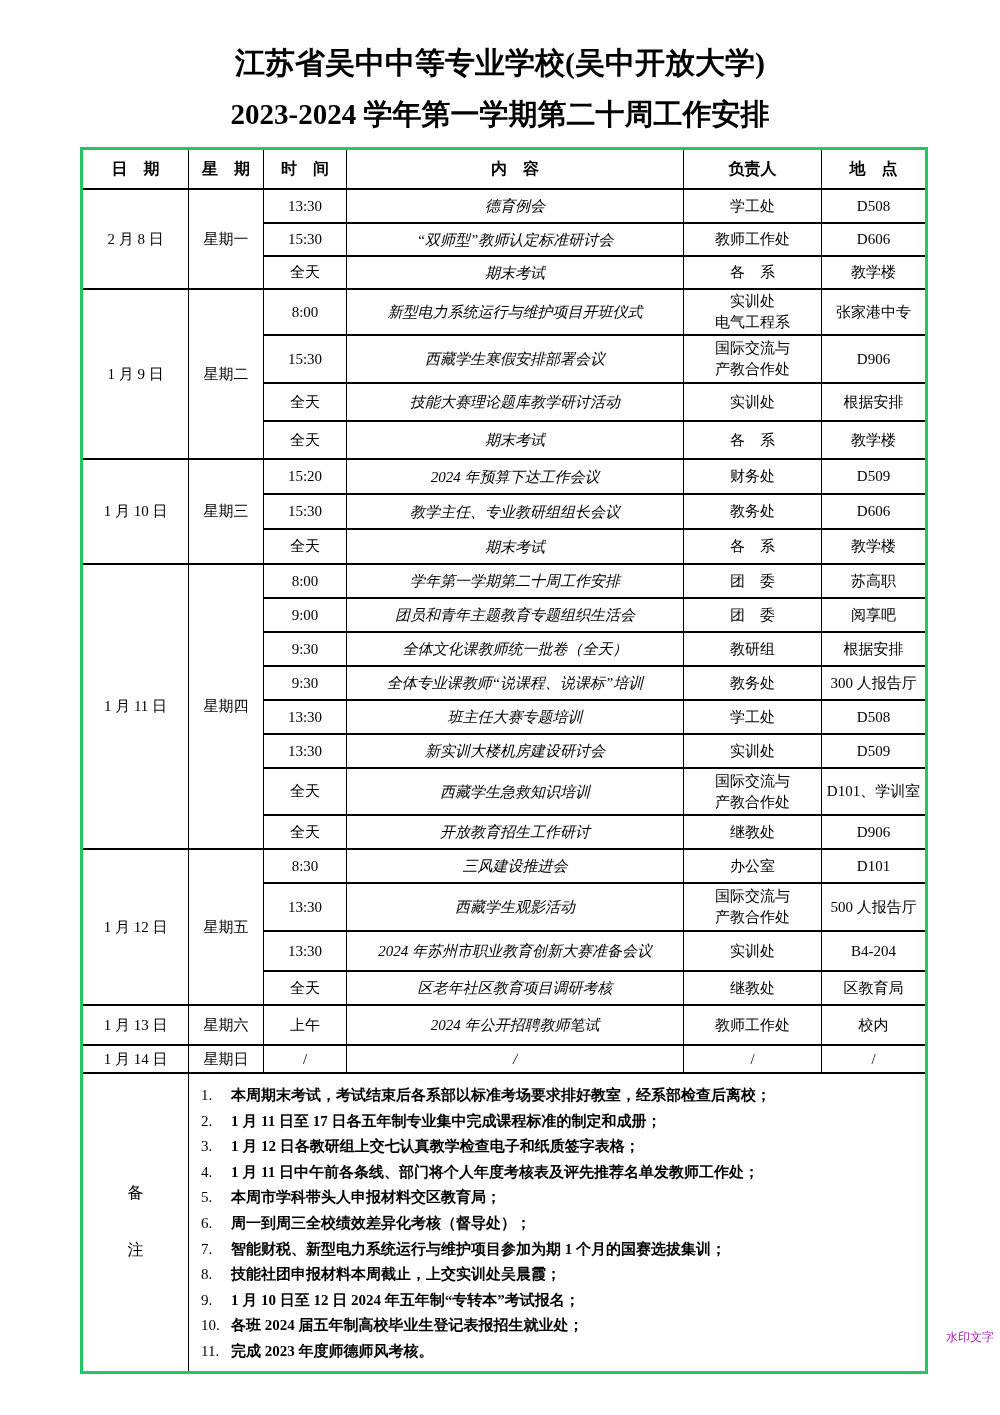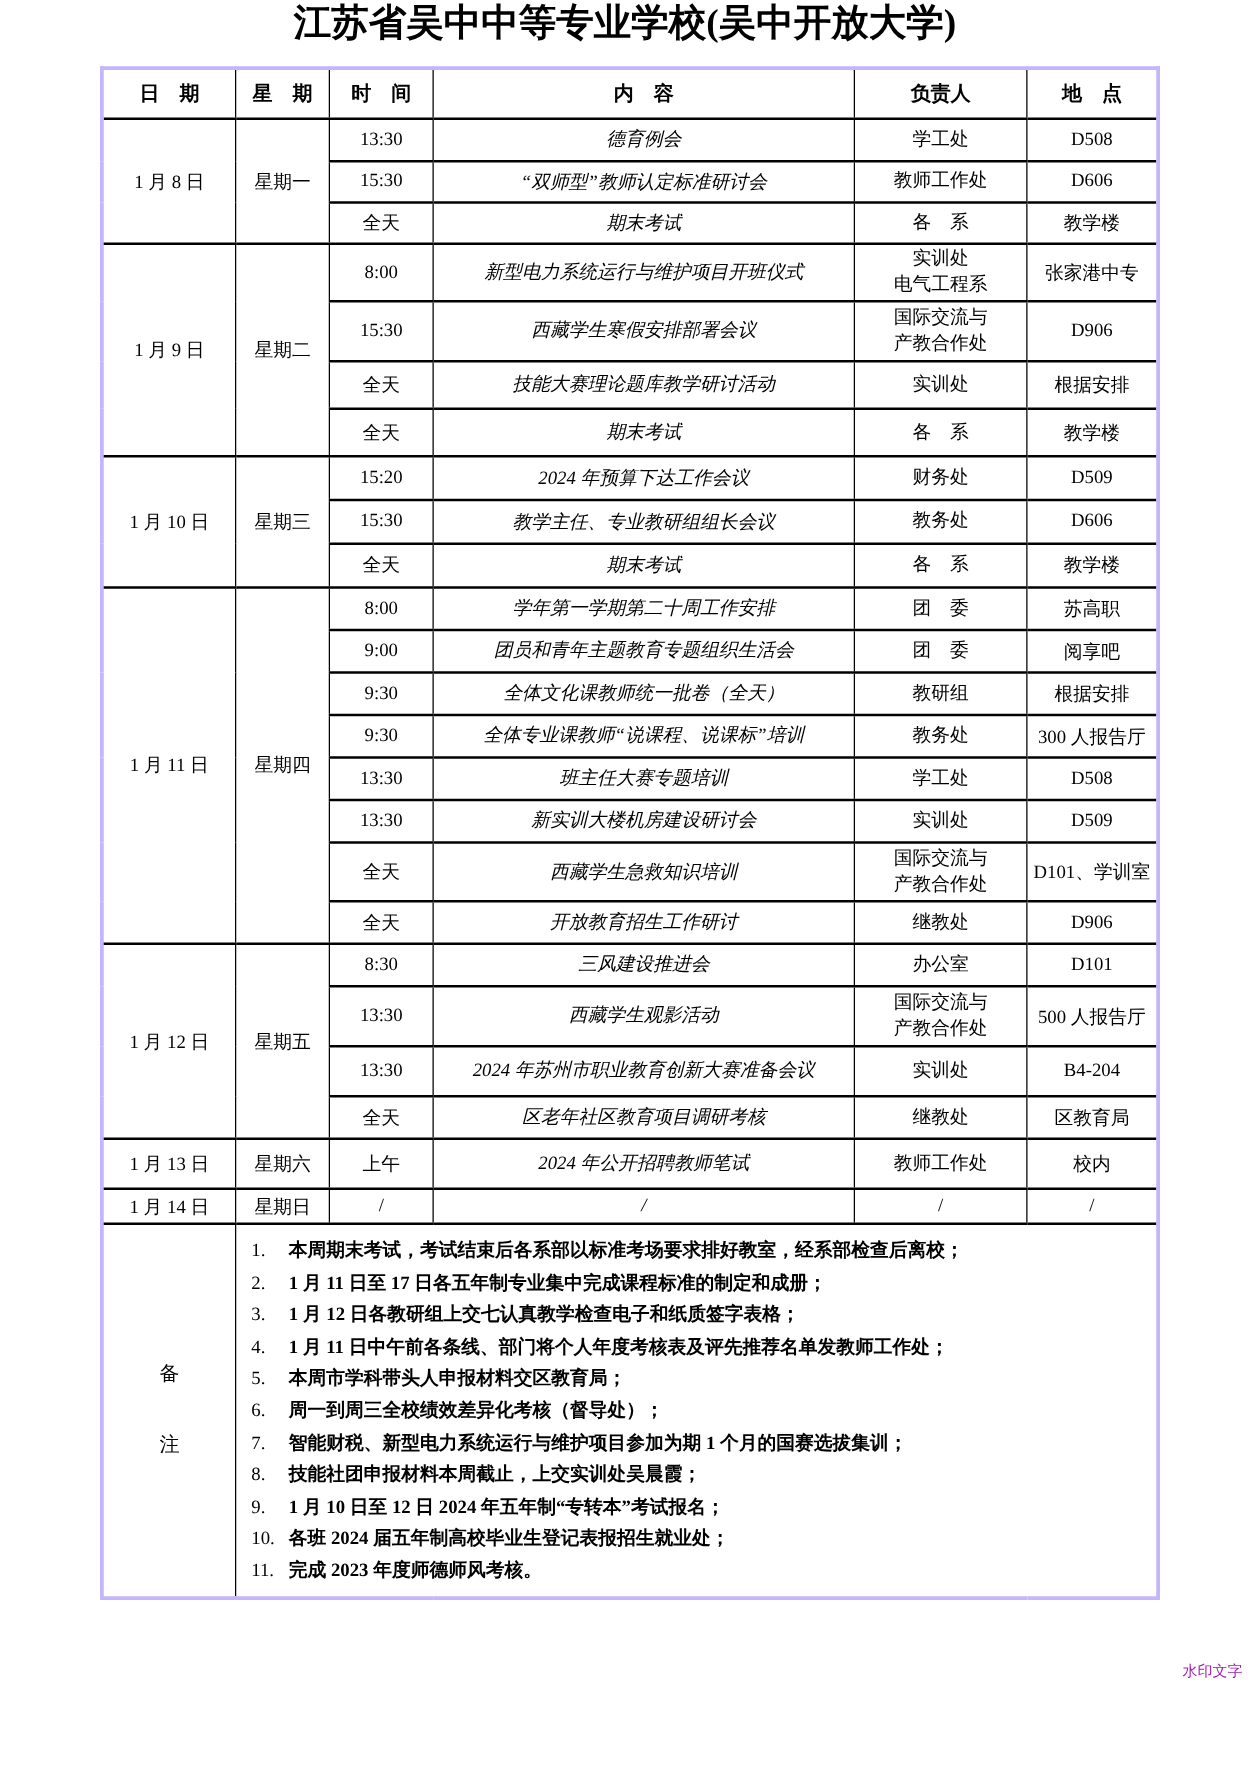--- a/index.html
+++ b/index.html
@@ -1,31 +1,31 @@
 <!DOCTYPE html>
 <html><head>
 <meta charset="utf-8">
 <style>
   html,body { margin:0; padding:0; }
   body {
     width:1000px; height:1415px; background:#ffffff; color:#000;
     font-family:"Liberation Serif","DejaVu Serif",serif;
     position:relative; overflow:hidden;
   }
-  .titles { }
+  .titles { padding-top:44px; }
   .title-main {
     margin:0; text-align:center; font-size:30px; font-weight:bold; line-height:38px;
   }
   .title-sub {
     margin:14px 0 0 0; text-align:center; font-size:29px; font-weight:bold; line-height:36px;
   }
   table.schedule {
     border-collapse:collapse; table-layout:fixed;
     width:845px; margin:15px 0 1px 80px;
-    border:3px solid #c4b5fd;
+    border:3px solid #22c55e;
   }
   th, td {
     border:1px solid #000;
     border-top-width:2px; border-bottom-width:2px;
     text-align:center; vertical-align:middle;
     font-size:15px; padding:1px 2px; overflow:hidden;
   }
   th { font-size:16px; font-weight:bold; height:36px; }
   td.c-owner { white-space:pre-line; line-height:21px; }
   td.c-content { line-height:20px;font-style:italic; }
@@ -42,20 +42,21 @@
   .watermark {
     position:absolute; top:1329px; right:6px;
     font-size:12px; color:#a21caf;
   }
 </style>
 </head>
 <body>
 
 <div class="titles">
   <h1 class="title-main">江苏省吴中中等专业学校(吴中开放大学)</h1>
+  <h2 class="title-sub">2023-2024 学年第一学期第二十周工作安排</h2>
 </div>
 
 <table class="schedule">
   <colgroup>
     <col style="width:107px">
       <col style="width:75px">
       <col style="width:83px">
     <col style="width:337px">
       <col style="width:138px">
       <col style="width:105px">
@@ -66,21 +67,21 @@
       <th>星　期</th>
       <th>时　间</th>
       <th>内　容</th>
       <th>负责人</th>
       <th>地　点</th>
     </tr>
   </thead>
   <tbody>
 
     <tr style="height:34px">
-      <td rowspan="3">1 月 8 日</td>
+      <td rowspan="3">2 月 8 日</td>
       <td rowspan="3">星期一</td>
       <td>13:30</td>
       <td class="c-content">德育例会</td>
       <td class="c-owner">学工处</td>
       <td>D508</td>
     </tr>
     <tr style="height:33px">
       <td>15:30</td>
       <td class="c-content">“双师型”教师认定标准研讨会</td>
       <td class="c-owner">教师工作处</td>

